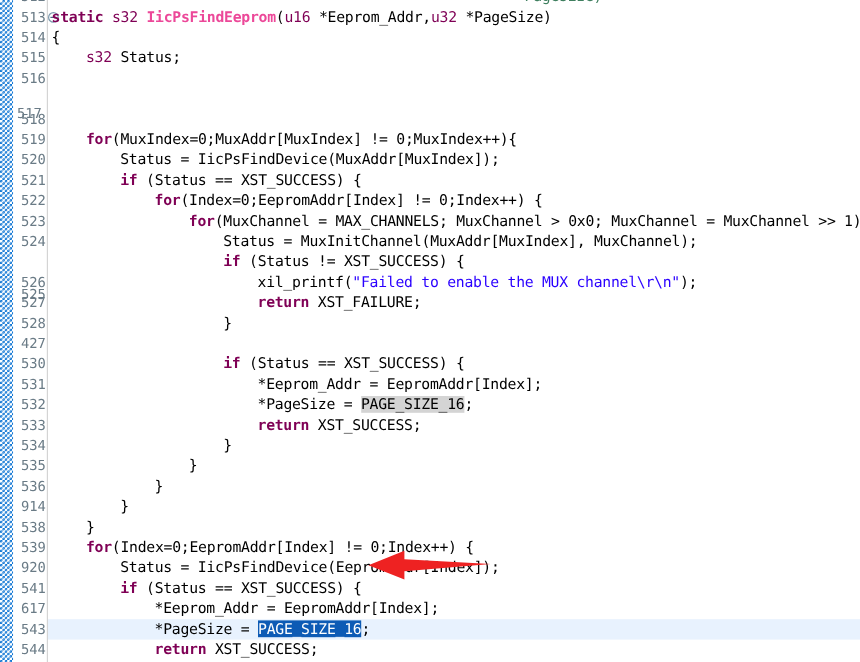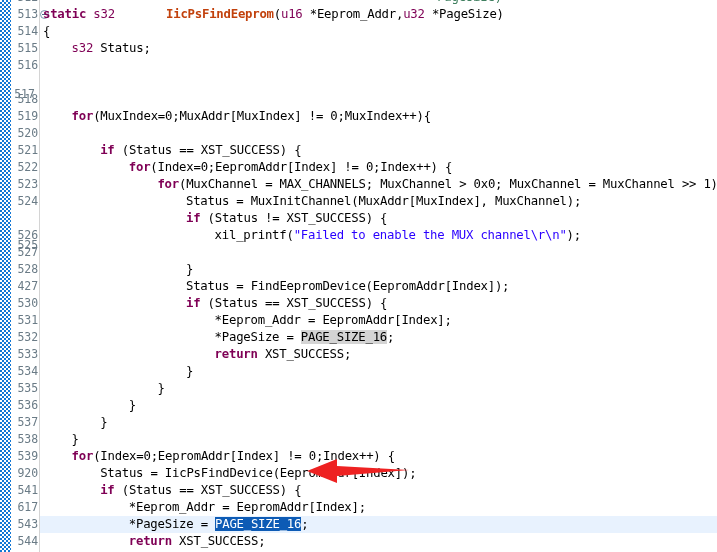--- a/index.html
+++ b/index.html
@@ -111,21 +111,21 @@
     font-family: "DejaVu Sans Mono", "Liberation Mono", monospace;
     font-size: 12.3px;
     line-height: 17px;
     color: #000000;
     letter-spacing: -0.22px;
   }
 
   
   .kw   { color: #7f0055; font-weight: bold; }
   .typ  { color: #7f0055; }
-  .fn   { color: #c2410c; font-weight: bold; margin-left: 44px; }
+  .fn   { color: #ec4899; font-weight: bold; }
   .str  { color: #2a00ff; }
   .cmt  { color: #3f7f5f; }
   .plain{ color: #000000; }
 
   
   .occ {
     background: #d4d4d4;
   }
   
   .sel {
@@ -166,47 +166,48 @@
       <div class="lnum" style="top: 244px;">527</div>
       <div class="lnum" style="top: 261px;">528</div>
       <div class="lnum" style="top: 278px;">427</div>
       <div class="lnum" style="top: 295px;">530</div>
       <div class="lnum" style="top: 312px;">531</div>
       <div class="lnum" style="top: 329px;">532</div>
       <div class="lnum" style="top: 346px;">533</div>
       <div class="lnum" style="top: 363px;">534</div>
       <div class="lnum" style="top: 380px;">535</div>
       <div class="lnum" style="top: 397px;">536</div>
-      <div class="lnum" style="top: 414px;">537</div>
+      <div class="lnum" style="top: 414px;">914</div>
       <div class="lnum" style="top: 431px;">538</div>
       <div class="lnum" style="top: 448px;">539</div>
       <div class="lnum" style="top: 465px;">920</div>
       <div class="lnum" style="top: 482px; text-align: right;">541</div>
       <div class="lnum" style="top: 499px;">617</div>
       <div class="lnum" style="top: 516px;">543</div>
       <div class="lnum" style="top: 533px;">544</div>
       <div class="lnum" style="top: 550px;">545</div>
     </div>
   <div class="gutter-sep"></div>
 
   <div class="code-area">
       <div class="line" style="top: -11px; left: 390px;"><span class="cmt">*Pagesize)</span></div>
       <div class="line" style="top: 6px; left: 3px;"><span class="kw">static</span><span class="plain"> </span><span class="typ">s32</span><span class="plain"> </span><span class="fn">IicPsFindEeprom</span><span class="plain">(</span><span class="typ">u16</span><span class="plain"> *</span><span class="plain">Eeprom_Addr</span><span class="plain">,</span><span class="typ">u32</span><span class="plain"> *</span><span class="plain">PageSize</span><span class="plain">)</span></div>
       <div class="line" style="top: 23px; left: 3px;"><span class="plain">{</span></div>
       <div class="line" style="top: 40px; left: 31.6px;"><span class="typ">s32</span><span class="plain"> </span><span class="plain">Status</span><span class="plain">;</span></div>
       <div class="line" style="top: 91px; left: 3px;"></div>
       <div class="line" style="top: 108px; left: 31.6px;"><span class="kw">for</span><span class="plain">(</span><span class="plain">MuxIndex</span><span class="plain">=0;</span><span class="plain">MuxAddr</span><span class="plain">[</span><span class="plain">MuxIndex</span><span class="plain">] != 0;</span><span class="plain">MuxIndex</span><span class="plain">++){</span></div>
+      <div class="line" style="top: 125px; left: 60.2px;"><span class="plain">Status</span><span class="plain"> = </span><span class="plain">IicPsFindDevice</span><span class="plain">(</span><span class="plain">MuxAddr</span><span class="plain">[</span><span class="plain">MuxIndex</span><span class="plain">]);</span></div>
       <div class="line" style="top: 142px; left: 60.2px;"><span class="kw">if</span><span class="plain"> (</span><span class="plain">Status</span><span class="plain"> == </span><span class="plain">XST_SUCCESS</span><span class="plain">) {</span></div>
       <div class="line" style="top: 159px; left: 88.8px;"><span class="kw">for</span><span class="plain">(</span><span class="plain">Index</span><span class="plain">=0;</span><span class="plain">EepromAddr</span><span class="plain">[</span><span class="plain">Index</span><span class="plain">] != 0;</span><span class="plain">Index</span><span class="plain">++) {</span></div>
       <div class="line" style="top: 176px; left: 117.4px;"><span class="kw">for</span><span class="plain">(</span><span class="plain">MuxChannel</span><span class="plain"> = </span><span class="plain">MAX_CHANNELS</span><span class="plain">; </span><span class="plain">MuxChannel</span><span class="plain"> &gt; 0</span><span class="plain">x0</span><span class="plain">; </span><span class="plain">MuxChannel</span><span class="plain"> = </span><span class="plain">MuxChannel</span><span class="plain"> &gt;&gt; 1) {</span></div>
       <div class="line" style="top: 193px; left: 146px;"><span class="plain">Status</span><span class="plain"> = </span><span class="plain">MuxInitChannel</span><span class="plain">(</span><span class="plain">MuxAddr</span><span class="plain">[</span><span class="plain">MuxIndex</span><span class="plain">], </span><span class="plain">MuxChannel</span><span class="plain">);</span></div>
       <div class="line" style="top: 210px; left: 146px;"><span class="kw">if</span><span class="plain"> (</span><span class="plain">Status</span><span class="plain"> != </span><span class="plain">XST_SUCCESS</span><span class="plain">) {</span></div>
       <div class="line" style="top: 227px; left: 174.6px;"><span class="plain">xil_printf</span><span class="plain">(</span><span class="str">"Failed to enable the MUX channel\r\n"</span><span class="plain">);</span></div>
+      <div class="line" style="top: 244px; left: 174.6px;"><span class="kw">return</span><span class="plain"> </span><span class="plain">XST_FAILURE</span><span class="plain">;</span></div>
       <div class="line" style="top: 261px; left: 146px;"><span class="plain">}</span></div>
-      <div class="line" style="top: 278px; left: 146px;"><span class="plain">Status</span><span class="plain"> = </span><span class="plain">FindEepromDevice</span><span class="plain">(</span><span class="plain">EepromAddr</span><span class="plain">[</span><span class="plain">Index</span><span class="plain">]);</span></div>
       <div class="line" style="top: 295px; left: 146px;"><span class="kw">if</span><span class="plain"> (</span><span class="plain">Status</span><span class="plain"> == </span><span class="plain">XST_SUCCESS</span><span class="plain">) {</span></div>
       <div class="line" style="top: 312px; left: 174.6px;"><span class="plain">*</span><span class="plain">Eeprom_Addr</span><span class="plain"> = </span><span class="plain">EepromAddr</span><span class="plain">[</span><span class="plain">Index</span><span class="plain">];</span></div>
       <div class="line" style="top: 329px; left: 174.6px;"><span class="plain">*</span><span class="plain">PageSize</span><span class="plain"> = </span><span class="occ">PAGE_SIZE_16</span><span class="plain">;</span></div>
       <div class="line" style="top: 346px; left: 174.6px;"><span class="kw">return</span><span class="plain"> </span><span class="plain">XST_SUCCESS</span><span class="plain">;</span></div>
       <div class="line" style="top: 363px; left: 146px;"><span class="plain">}</span></div>
       <div class="line" style="top: 380px; left: 117.4px;"><span class="plain">}</span></div>
       <div class="line" style="top: 397px; left: 88.8px;"><span class="plain">}</span></div>
       <div class="line" style="top: 414px; left: 60.2px;"><span class="plain">}</span></div>
       <div class="line" style="top: 431px; left: 31.6px;"><span class="plain">}</span></div>
       <div class="line" style="top: 448px; left: 31.6px;"><span class="kw">for</span><span class="plain">(</span><span class="plain">Index</span><span class="plain">=0;</span><span class="plain">EepromAddr</span><span class="plain">[</span><span class="plain">Index</span><span class="plain">] != 0;</span><span class="plain">Index</span><span class="plain">++) {</span></div>

